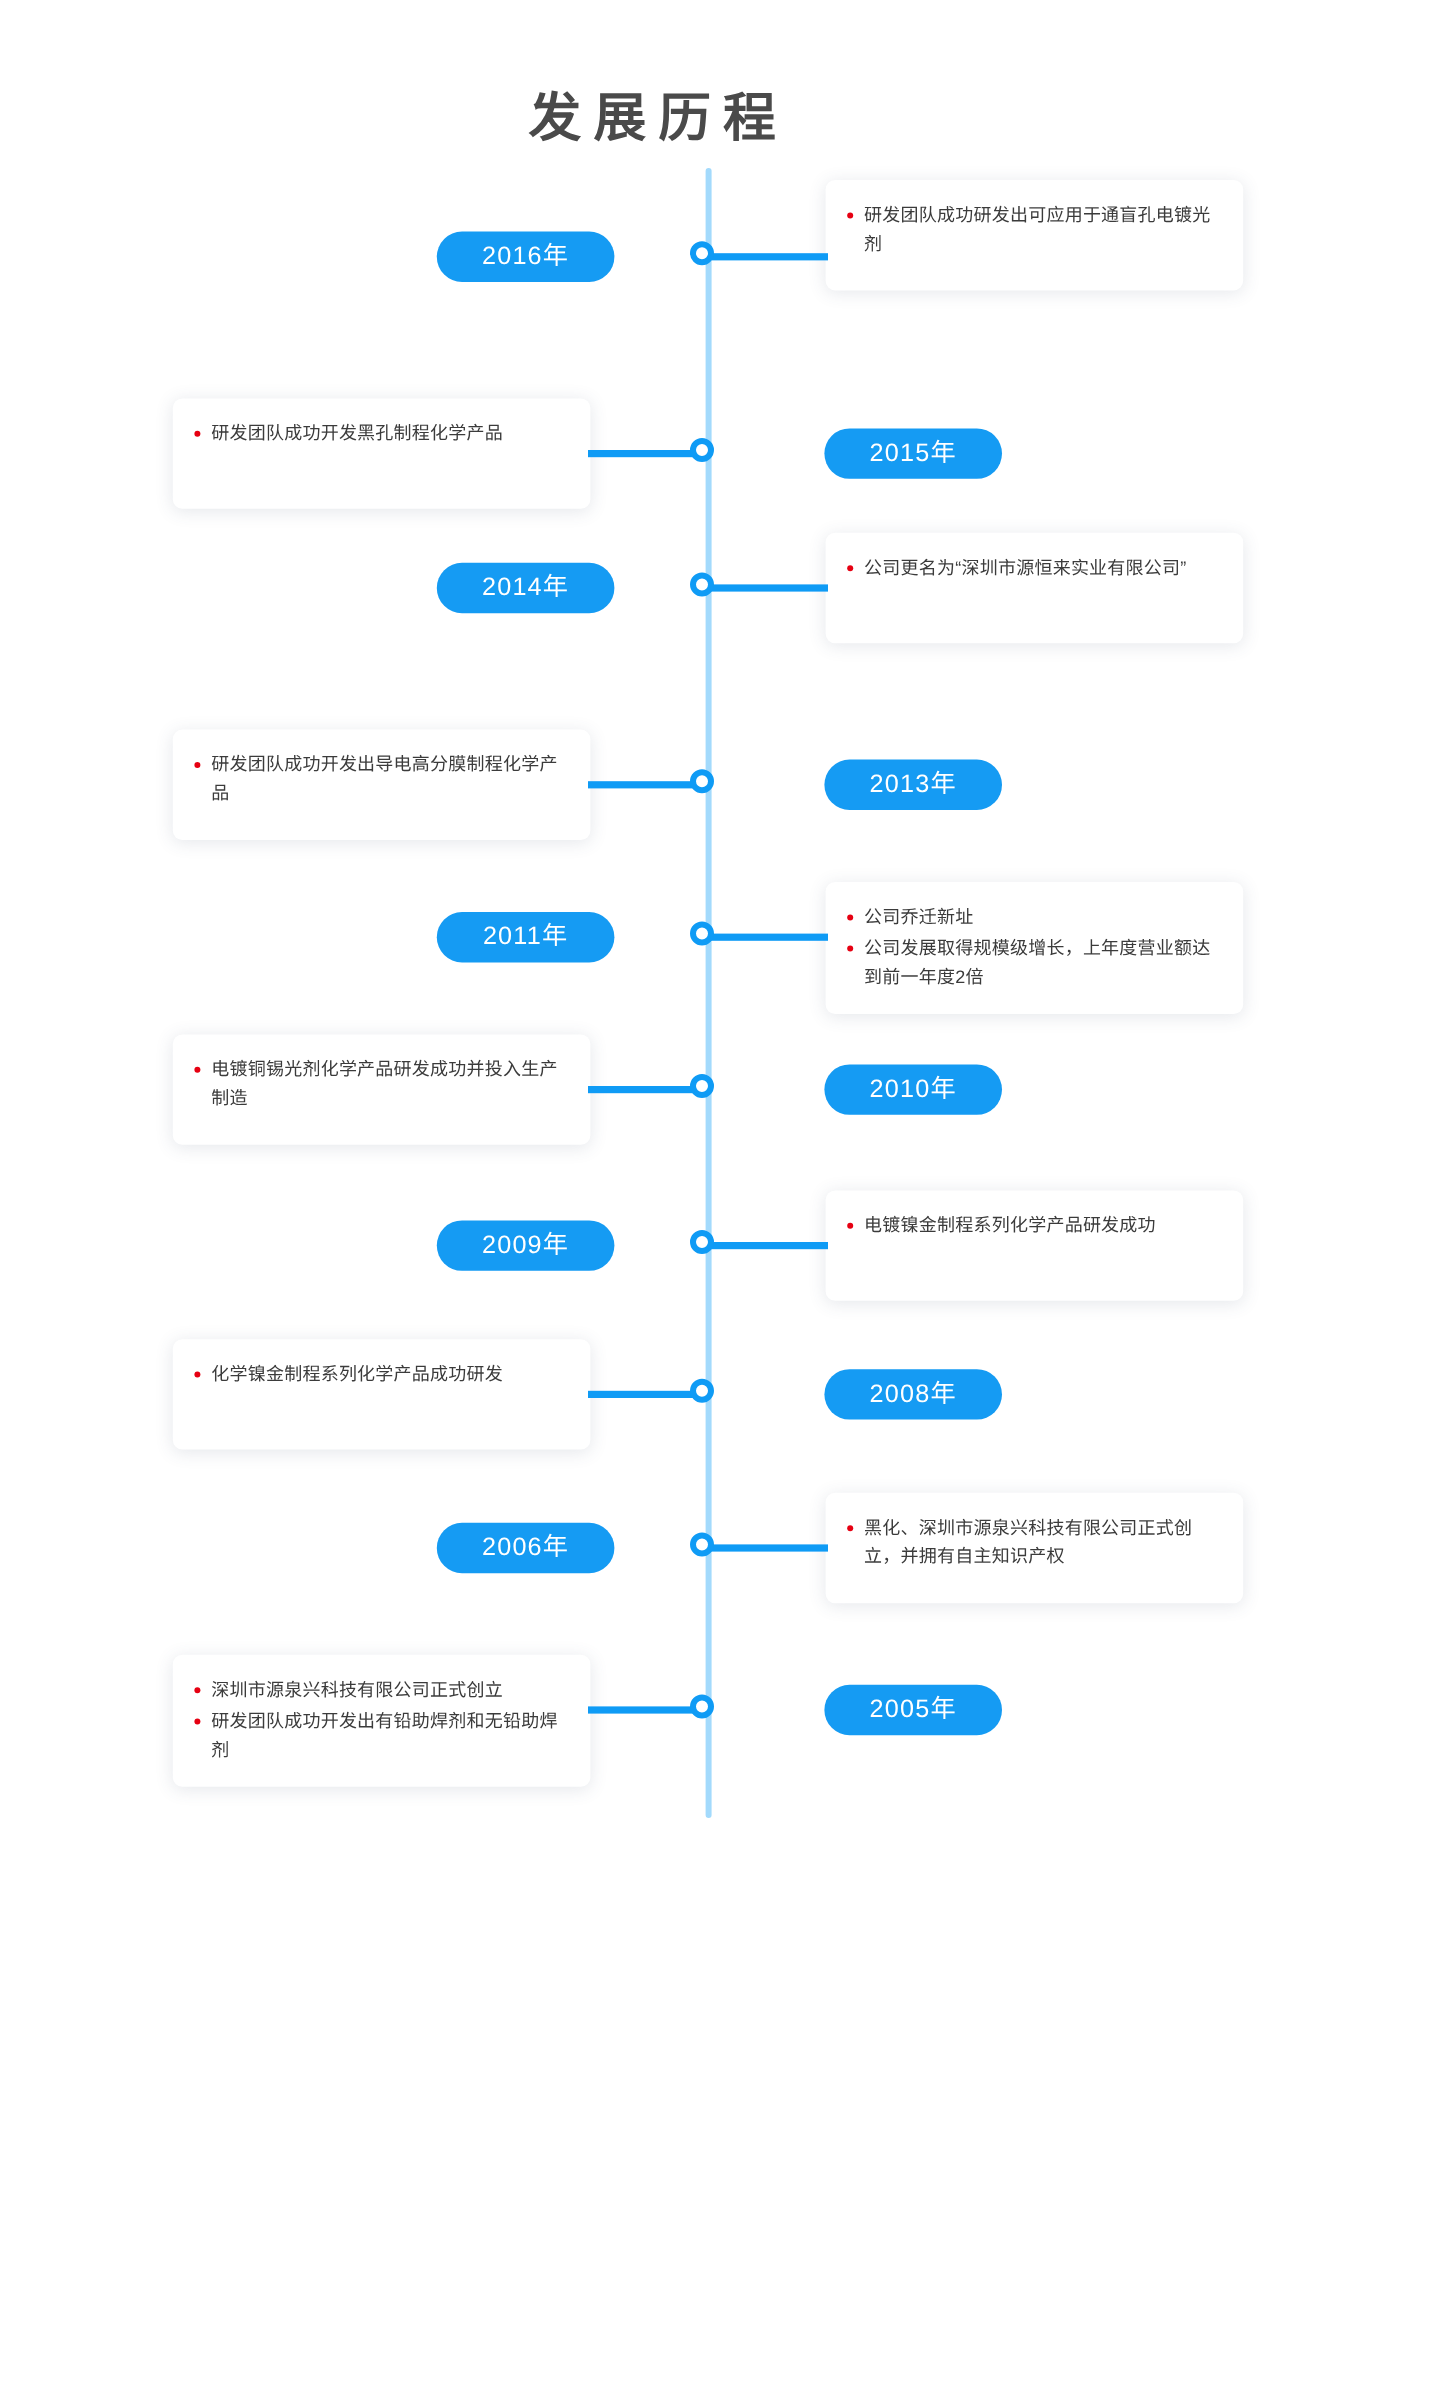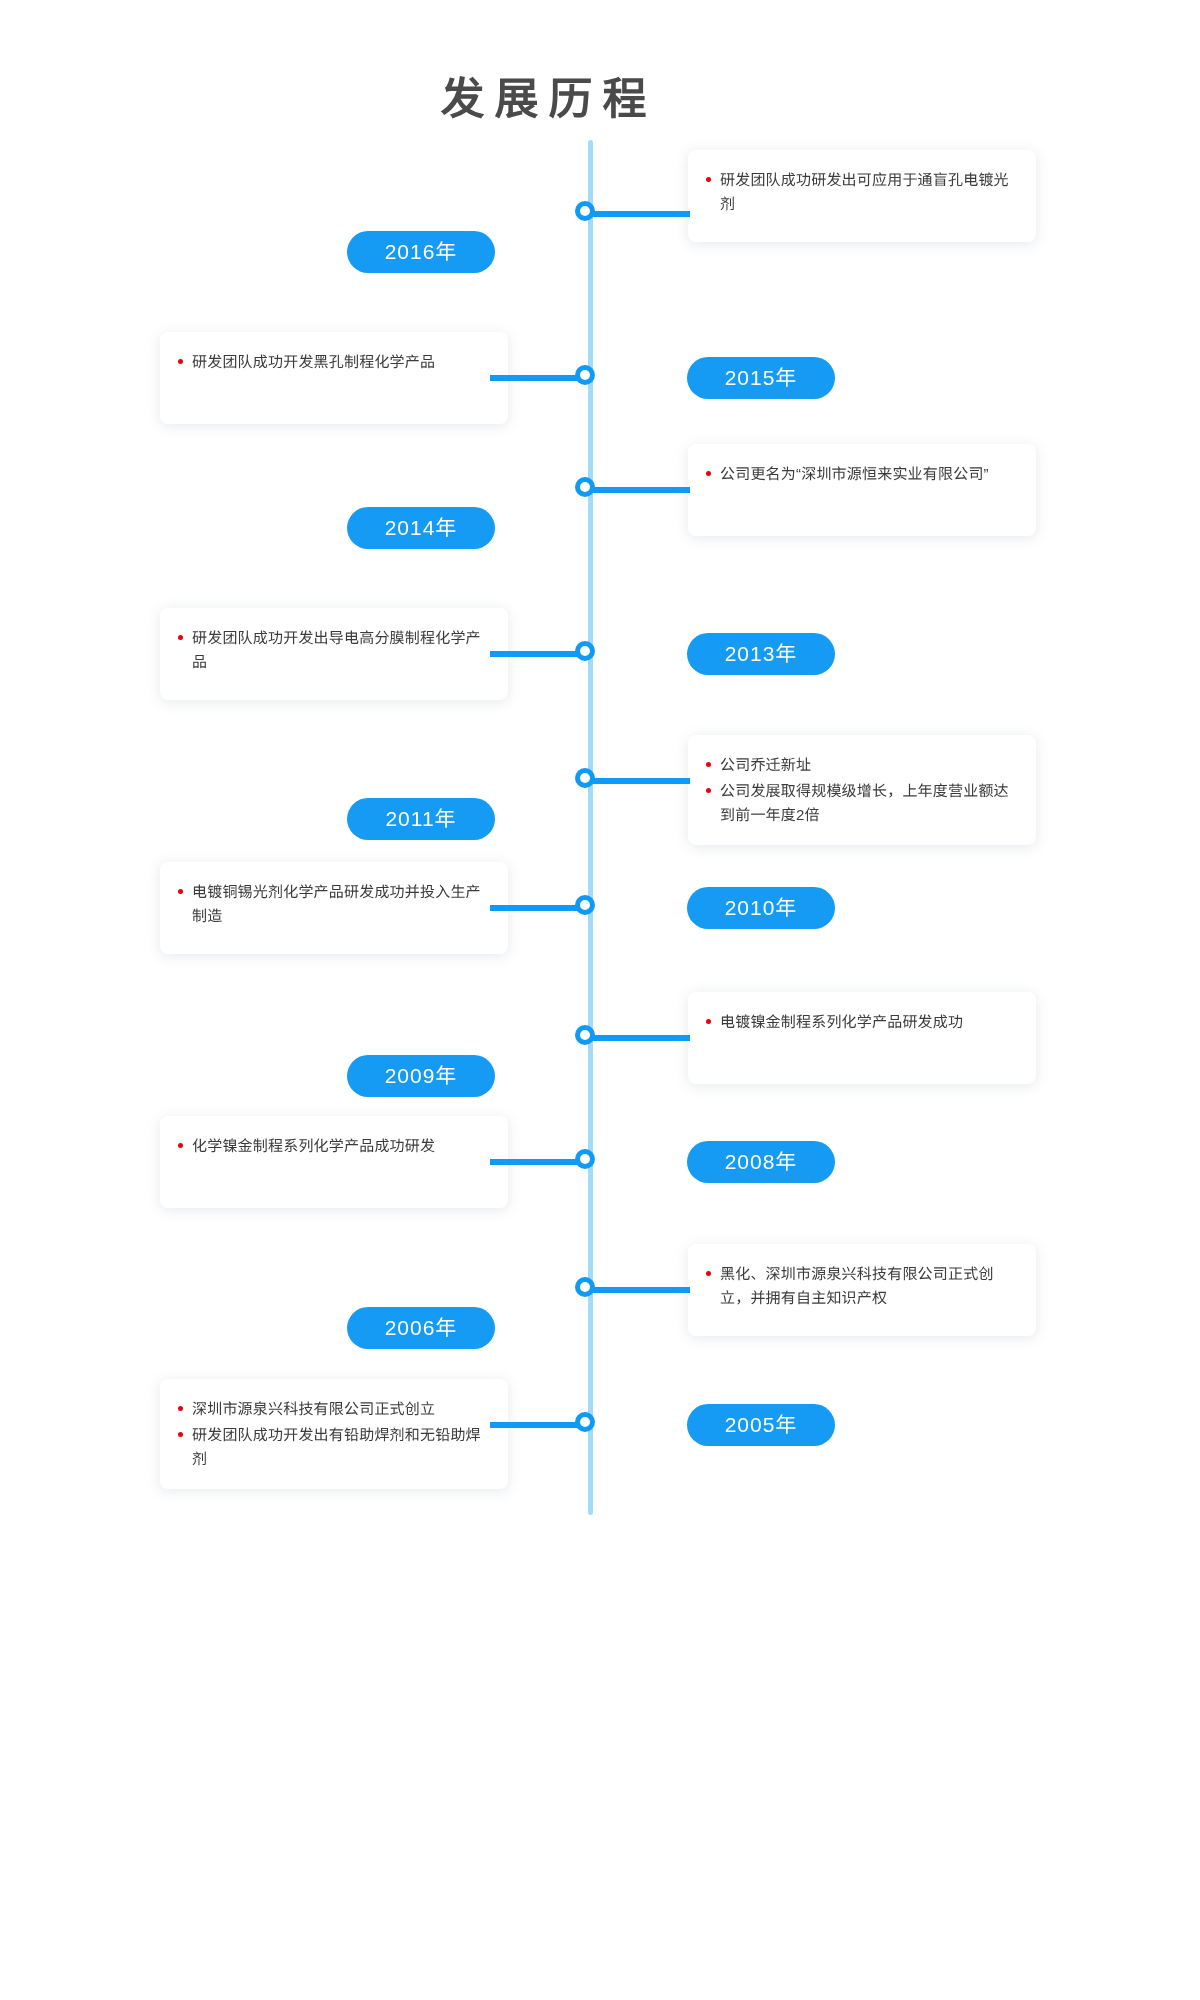--- a/index.html
+++ b/index.html
@@ -102,42 +102,42 @@
     height: 42px;
     line-height: 42px;
     text-align: center;
     background: #159bf3;
     color: #ffffff;
     font-size: 21px;
     border-radius: 21px;
     letter-spacing: 1px;
     box-sizing: border-box;
   }
-  .row.pill-left .year-pill { left: 347px; margin-top: 38px; }
+  .row.pill-left .year-pill { left: 364px; }
   .row.pill-right .year-pill { left: 687px; }
 
   
   .card {
     position: absolute;
     width: 348px;
     min-height: 92px;
     background: #ffffff;
     border-radius: 8px;
     box-shadow: 0 2px 14px rgba(60, 80, 110, 0.13);
     padding: 18px 22px 18px 18px;
     box-sizing: border-box;
     display: flex;
     flex-direction: column;
     justify-content: flex-start;
   }
   .row.pill-left .card {
     left: 688px;
   }
   .row.pill-right .card {
-    left: 160px;
+    left: 144px;
   }
 
   .bullet-line {
     display: flex;
     align-items: flex-start;
     font-size: 15px;
     line-height: 24px;
     color: #3b3b3b;
     letter-spacing: 0.2px;
   }

